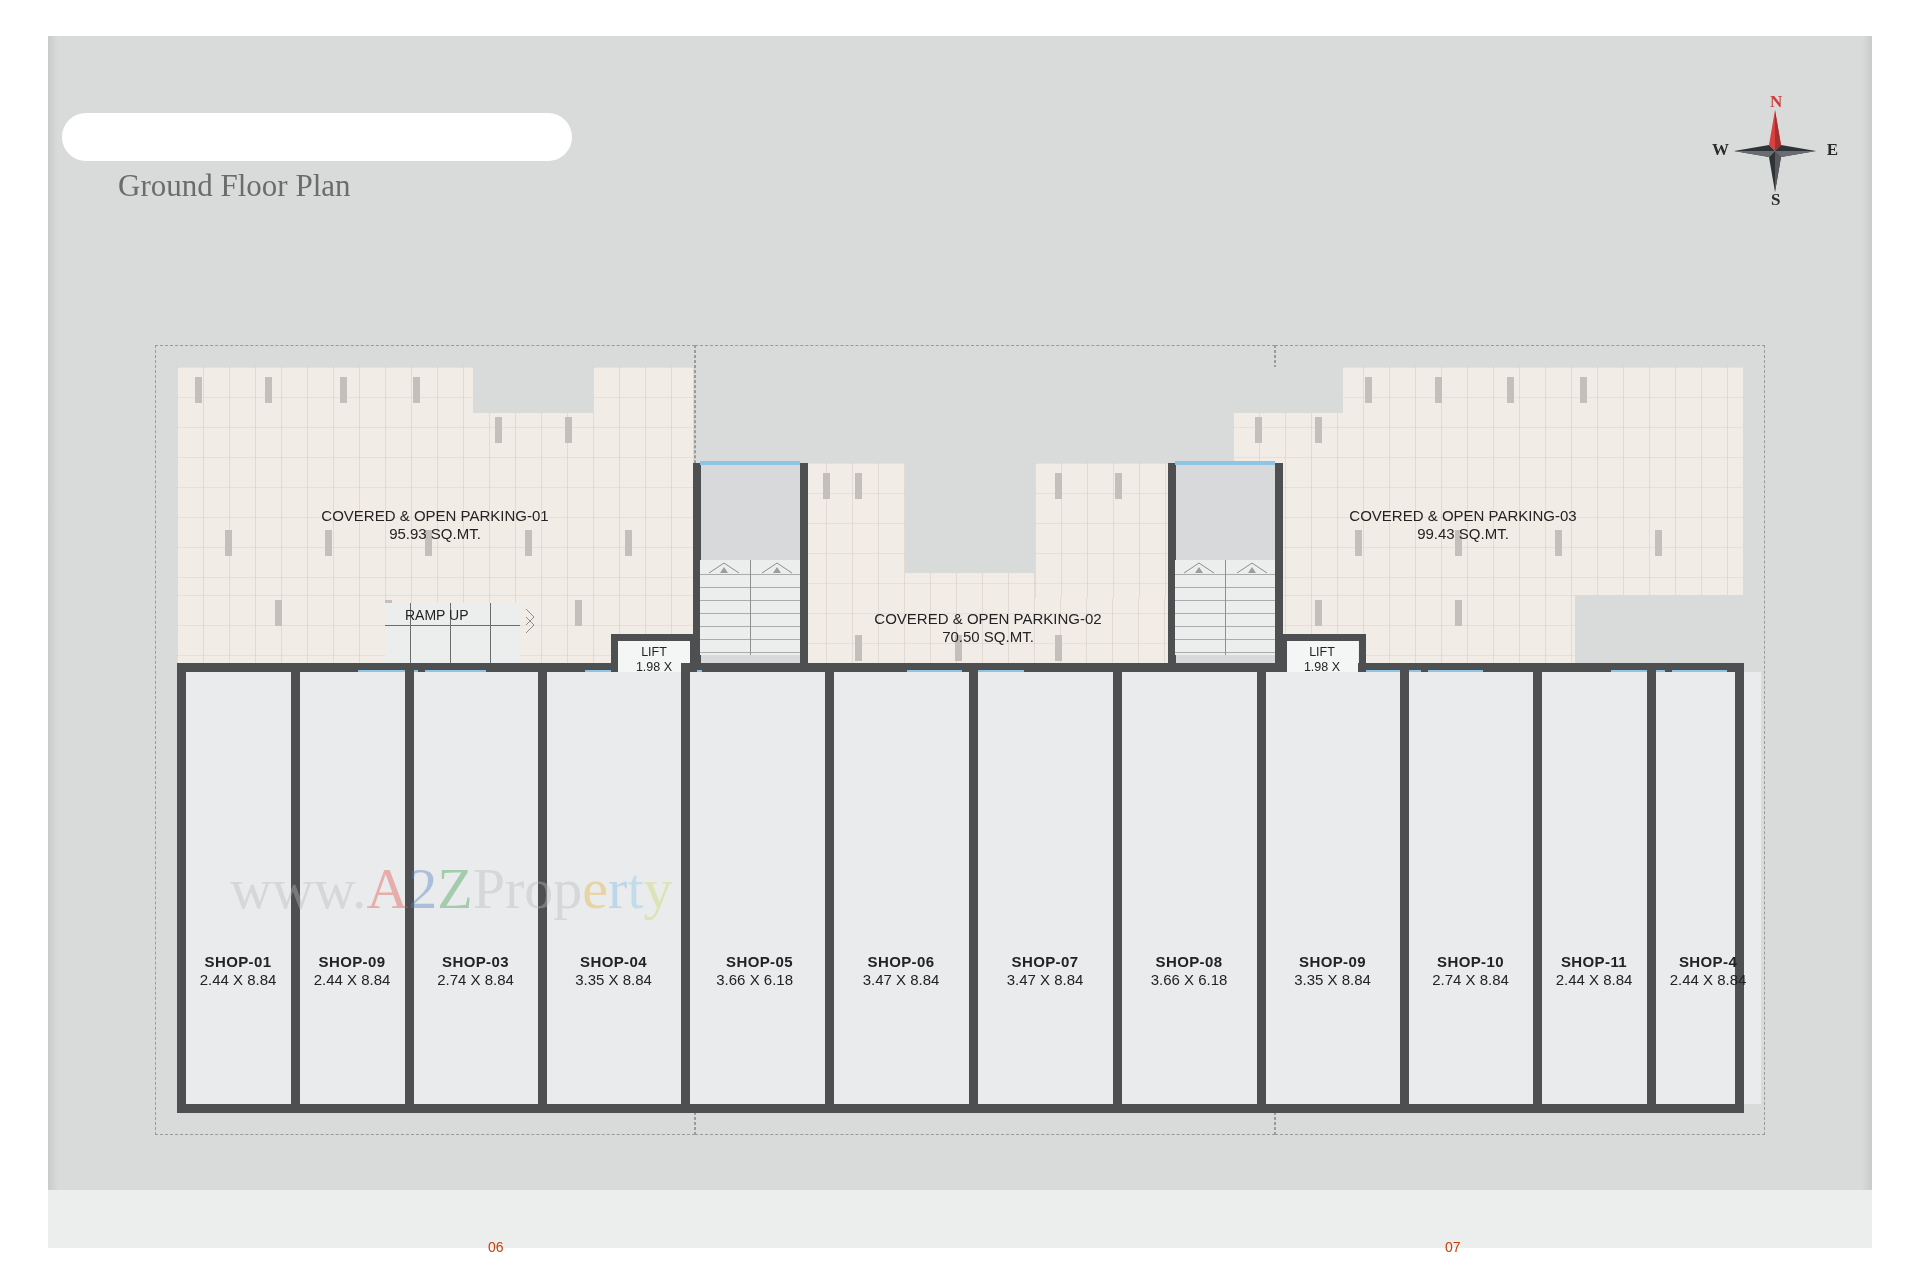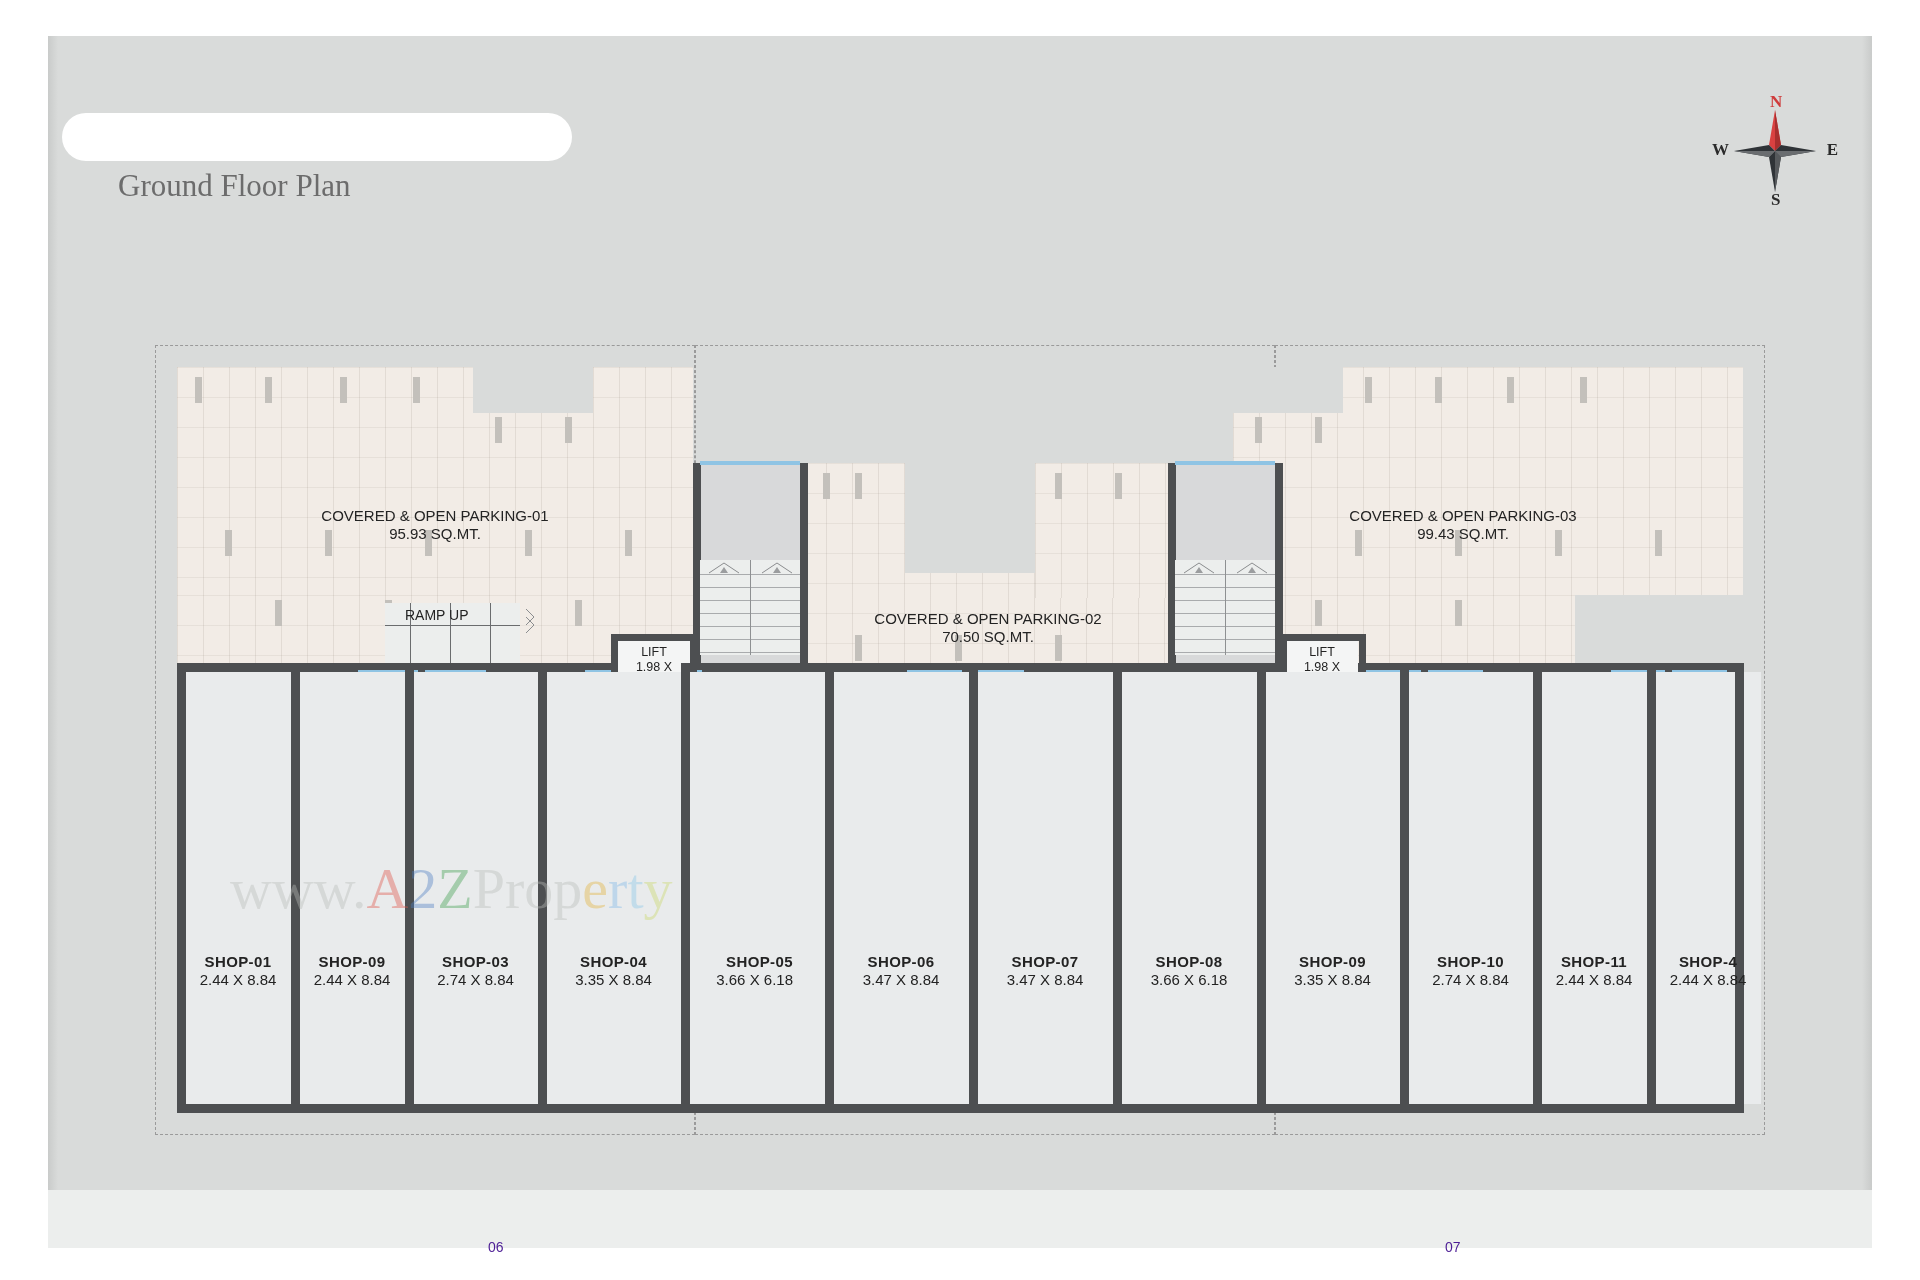--- a/index.html
+++ b/index.html
@@ -96,21 +96,21 @@
         font-size:58px; font-family:"Liberation Serif", serif; white-space:nowrap;
         opacity:.40; pointer-events:none; }
   #wm .g { color:#b9bcb9; }
   #wm .a { color:#e0554a; } #wm .two { color:#4f7fc4; }
   #wm .z { color:#3f9e4d; }
   #wm .r { color:#e2b33c; } #wm .o { color:#7fb8e8; }
   #wm .p2 { color:#89c6e8; }
   #wm .y { color:#c9d86a; }
 
   
-  .pagenum { position:absolute; font-size:14px; color:#4c1d95;
+  .pagenum { position:absolute; font-size:14px; color:#c2410c;
              font-family:"Liberation Sans", sans-serif; }
 </style>
 </head>
 <body>
 
 <div id="page">
 
   <div id="sheet"></div>
   <div id="leftshade"></div>
   <div id="rightshade"></div>

